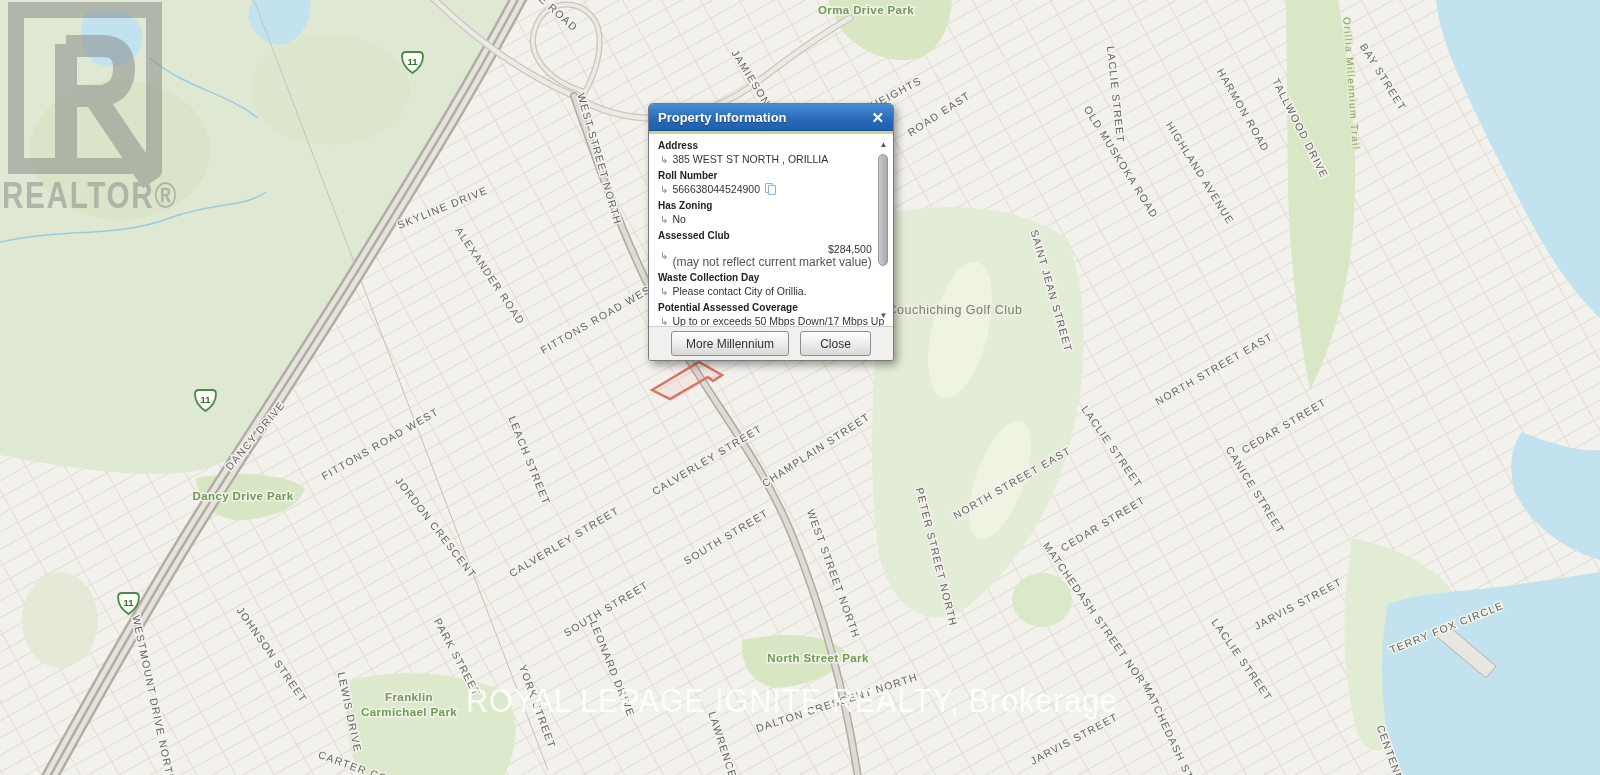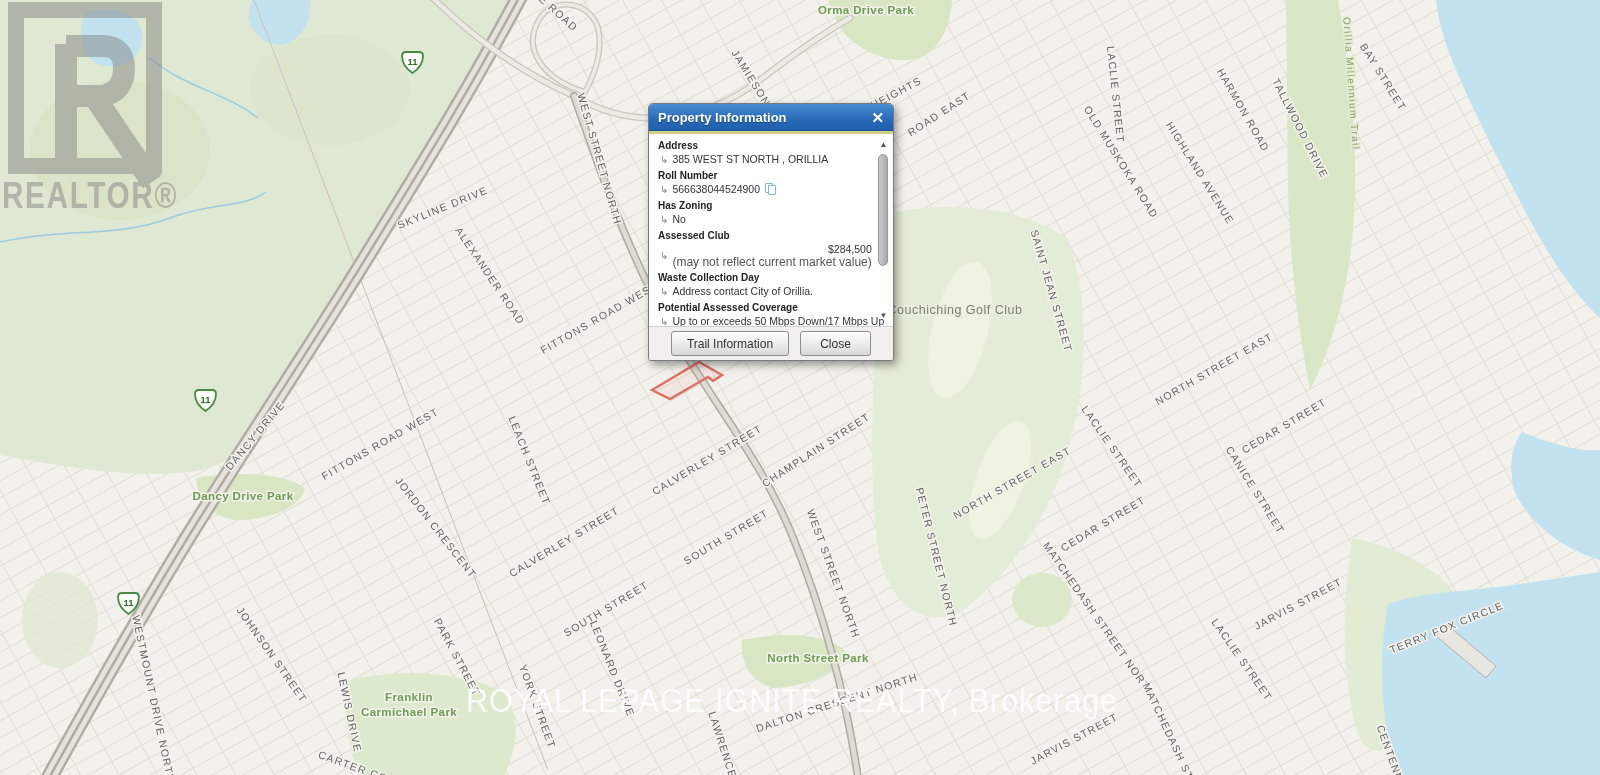--- a/index.html
+++ b/index.html
@@ -292,36 +292,36 @@
         <span>
           <span style="display:block;text-align:right;">$284,500</span>
           <span class="note" style="display:block;">(may not reflect current market value)</span>
         </span>
           </div>
     </div>
     <div class="fld">
       <div class="lbl">Waste Collection Day</div>
       <div class="val">
             <span class="crook">↳</span>
-        <span>Address contact City of Orillia.</span>
+        <span>Please contact City of Orillia.</span>
           </div>
     </div>
     <div class="fld">
       <div class="lbl">Potential Assessed Coverage</div>
       <div class="val">
             <span class="crook">↳</span>
         <span>Up to or exceeds 50 Mbps Down/17 Mbps Up</span>
           </div>
     </div>
 
     <div class="sb">
       <div class="sb-arrow sb-up">▲</div>
       <div class="sb-thumb"></div>
       <div class="sb-arrow sb-down">▼</div>
     </div>
   </div>
   <div class="popup-footer">
-    <div class="btn btn-more">Trail Information</div>
+    <div class="btn btn-more">More Millennium</div>
     <div class="btn btn-close">Close</div>
   </div>
 </div>
 
 </div>
 
 </body></html>

